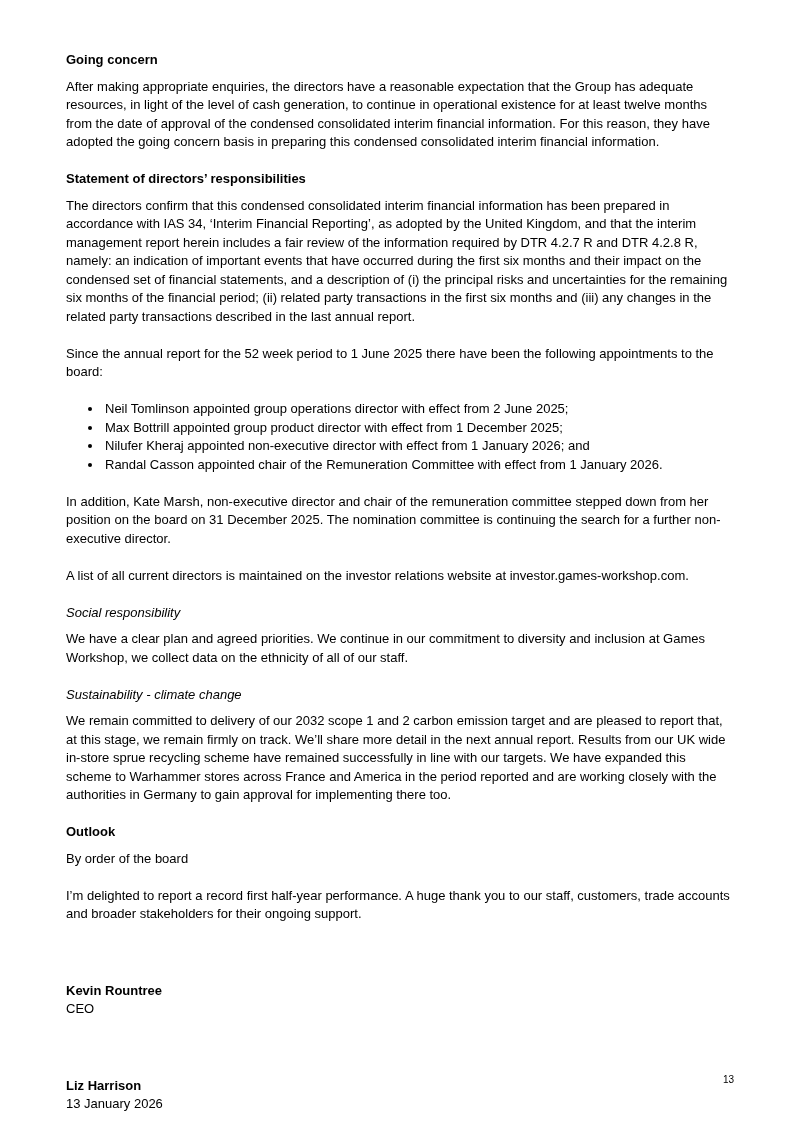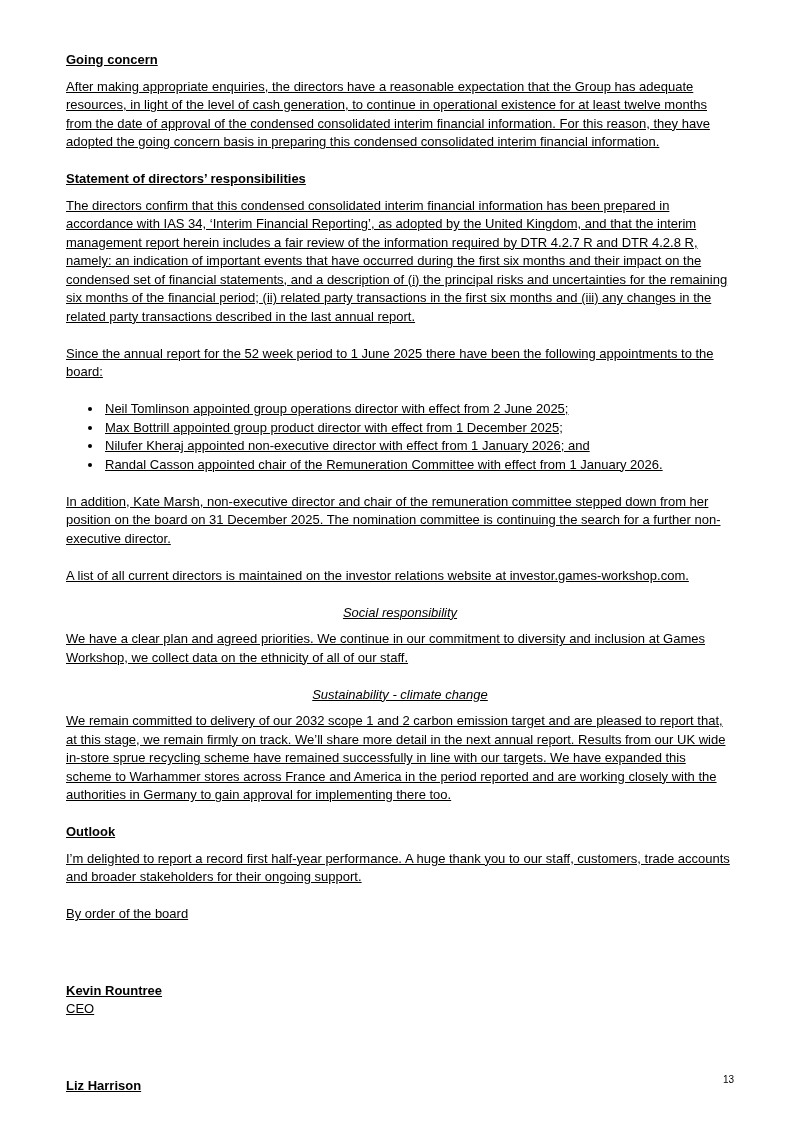--- a/index.html
+++ b/index.html
@@ -19,31 +19,29 @@
     position: absolute;
     left: 66px;
     top: 51px;
     width: 668px;
     font-size: 13px;
     line-height: 18.5px;
     text-align: left;
   }
   .sec-h, .sec-hi, .sec-p, .bullets, .sig {
     margin: 18.5px 0 0 0;
-    text-decoration: underline;
   }
   .content > :first-child {
     margin-top: 0;
   }
   .sec-h {
     font-weight: bold;
   }
   .sec-hi {
     font-style: italic;
-    text-align: center;
   }
   .sec-h + .sec-p,
   .sec-hi + .sec-p {
     margin-top: 8px;
   }
   ul.bullets {
     padding: 0 0 0 37px;
     list-style-type: disc;
   }
   ul.bullets li {
@@ -80,24 +78,25 @@
         <li>Nilufer Kheraj appointed non-executive director with effect from 1 January 2026; and</li>
         <li>Randal Casson appointed chair of the Remuneration Committee with effect from 1 January 2026.</li>
       </ul>
       <div class="sec-p">In addition, Kate Marsh, non-executive director and chair of the remuneration committee stepped down from her position on the board on 31 December 2025. The nomination committee is continuing the search for a further non-executive director.</div>
       <div class="sec-p">A list of all current directors is maintained on the investor relations website at investor.games-workshop.com.</div>
       <div class="sec-hi">Social responsibility</div>
       <div class="sec-p">We have a clear plan and agreed priorities. We continue in our commitment to diversity and inclusion at Games Workshop, we collect data on the ethnicity of all of our staff.</div>
       <div class="sec-hi">Sustainability - climate change</div>
       <div class="sec-p">We remain committed to delivery of our 2032 scope 1 and 2 carbon emission target and are pleased to report that, at this stage, we remain firmly on track. We’ll share more detail in the next annual report. Results from our UK wide in-store sprue recycling scheme have remained successfully in line with our targets. We have expanded this scheme to Warhammer stores across France and America in the period reported and are working closely with the authorities in Germany to gain approval for implementing there too.</div>
       <div class="sec-h">Outlook</div>
+      <div class="sec-p">By order of the board</div>
       <div class="sec-p">I’m delighted to report a record first half-year performance. A huge thank you to our staff, customers, trade accounts and broader stakeholders for their ongoing support.</div>
-      <div class="sec-p">By order of the board</div>
       <div class="sig">
         <div class="sig-name">Kevin Rountree</div>
         <div class="sig-line">CEO</div>
       </div>
       <div class="sig">
         <div class="sig-name">Liz Harrison</div>
+        <div class="sig-line">13 January 2026</div>
       </div>
     </div>
   <div class="page-number">13</div>
 </div>
 
 </body></html>

